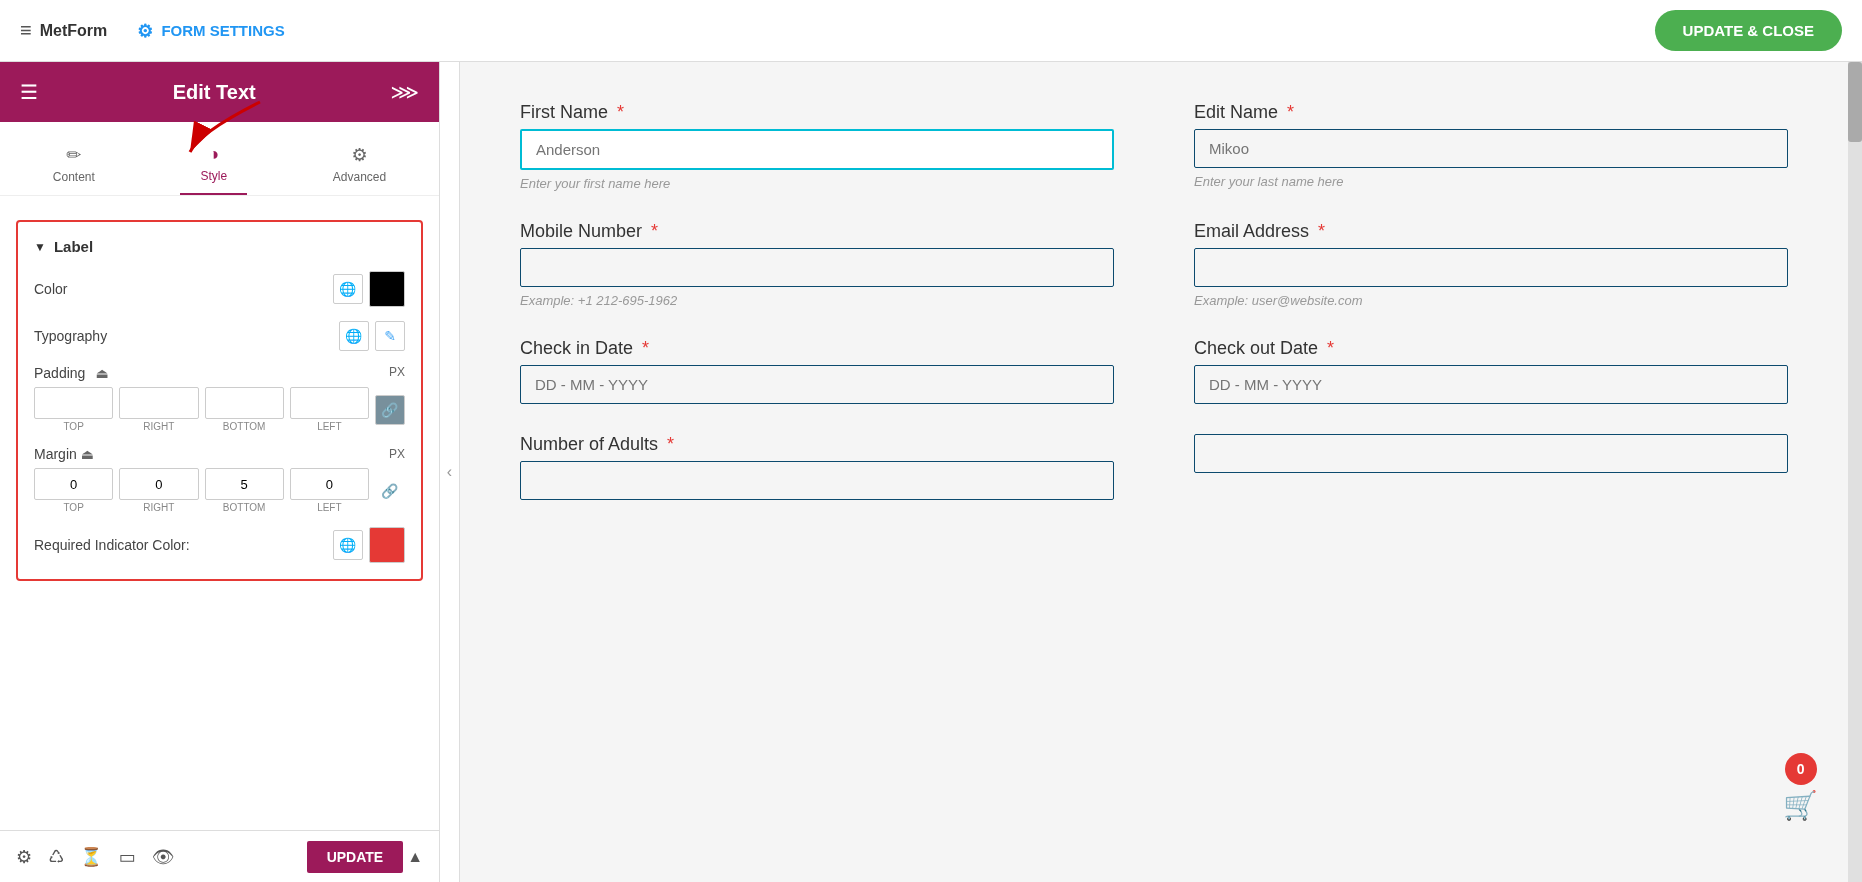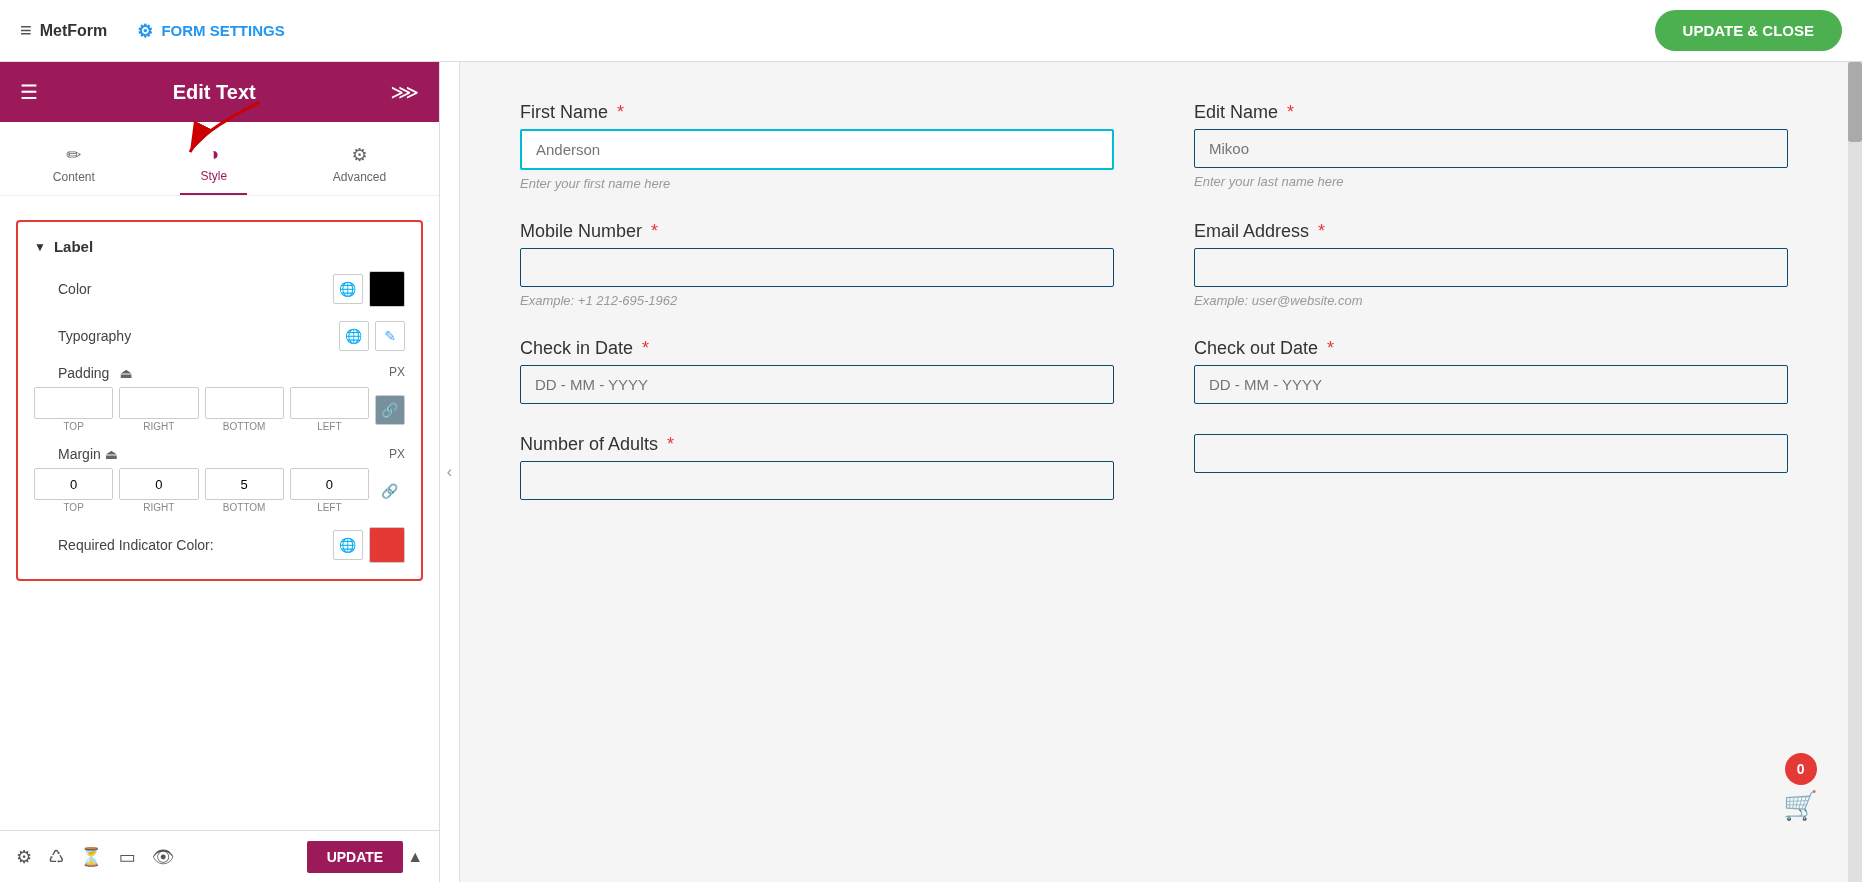--- a/index.html
+++ b/index.html
@@ -44,21 +44,21 @@
     .sidebar-content { padding: 16px; flex: 1; overflow-y: auto; }
 
     
     .label-section {
       border: 2px solid #e53935; border-radius: 4px; padding: 16px; margin-top: 8px;
     }
     .section-title { display: flex; align-items: center; gap: 8px; font-weight: bold; font-size: 15px; color: #333; margin-bottom: 16px; }
     .section-title .arrow { font-size: 12px; }
 
     .prop-row { display: flex; align-items: center; justify-content: space-between; margin-bottom: 14px; }
-    .prop-label { font-size: 14px; color: #444; margin-left: 24px; }
+    .prop-label { font-size: 14px; color: #444; }
     .prop-controls { display: flex; align-items: center; gap: 6px; }
 
     .color-swatch { width: 36px; height: 36px; border: 1px solid #ccc; border-radius: 2px; cursor: pointer; }
     .color-black { background: #000; }
     .color-red { background: #e53935; }
 
     .globe-btn { width: 30px; height: 30px; border: 1px solid #ccc; border-radius: 2px; background: #fff; cursor: pointer; display: flex; align-items: center; justify-content: center; color: #666; font-size: 14px; }
     .pencil-btn { width: 30px; height: 30px; border: 1px solid #ccc; border-radius: 2px; background: #fff; cursor: pointer; display: flex; align-items: center; justify-content: center; color: #42a5f5; font-size: 14px; }
 
     

